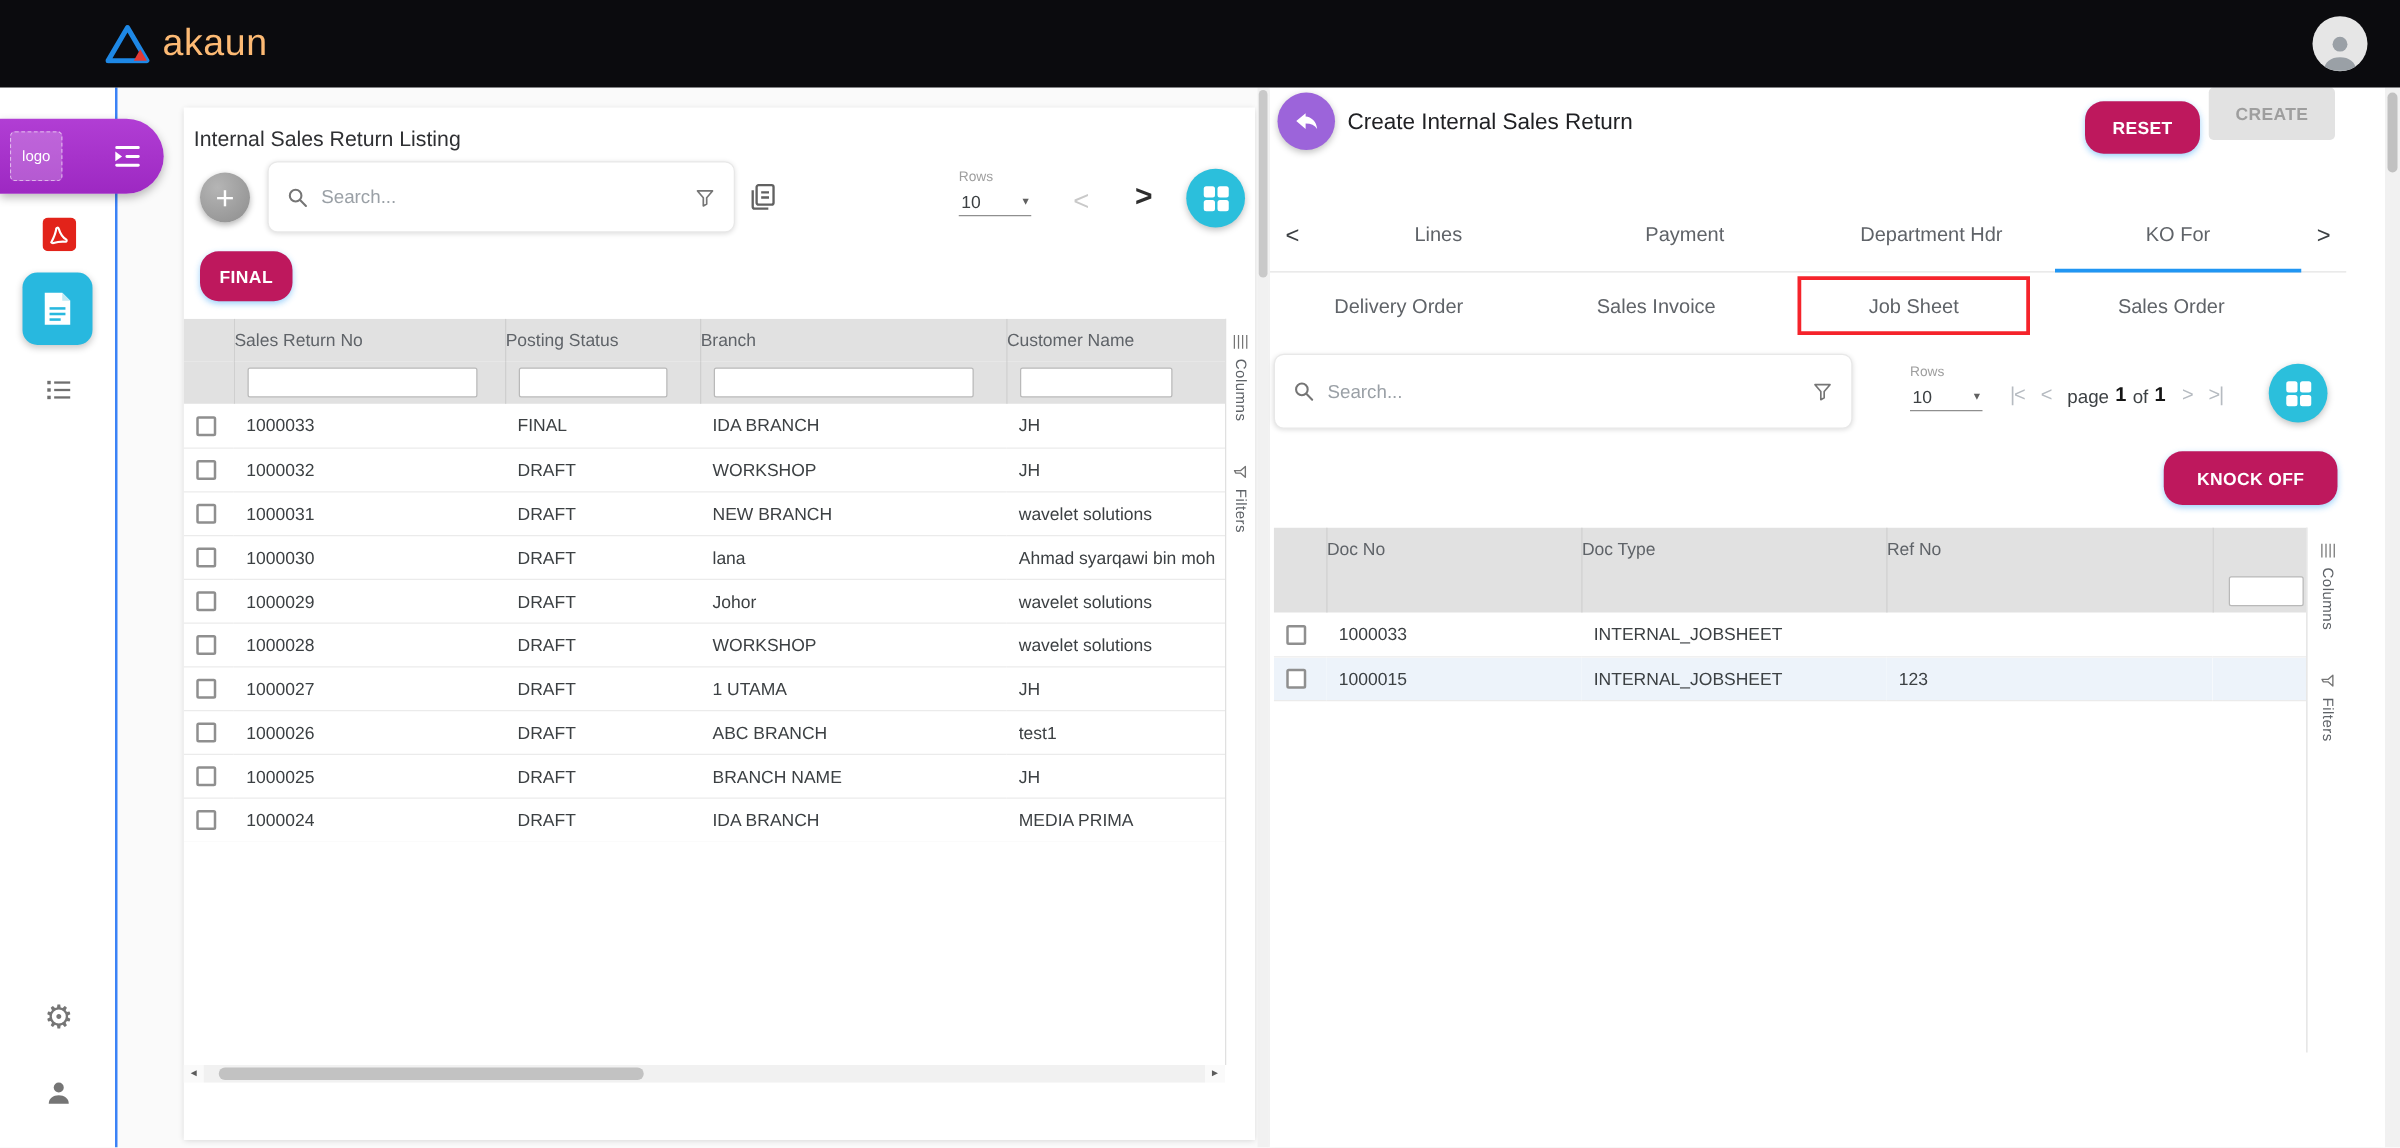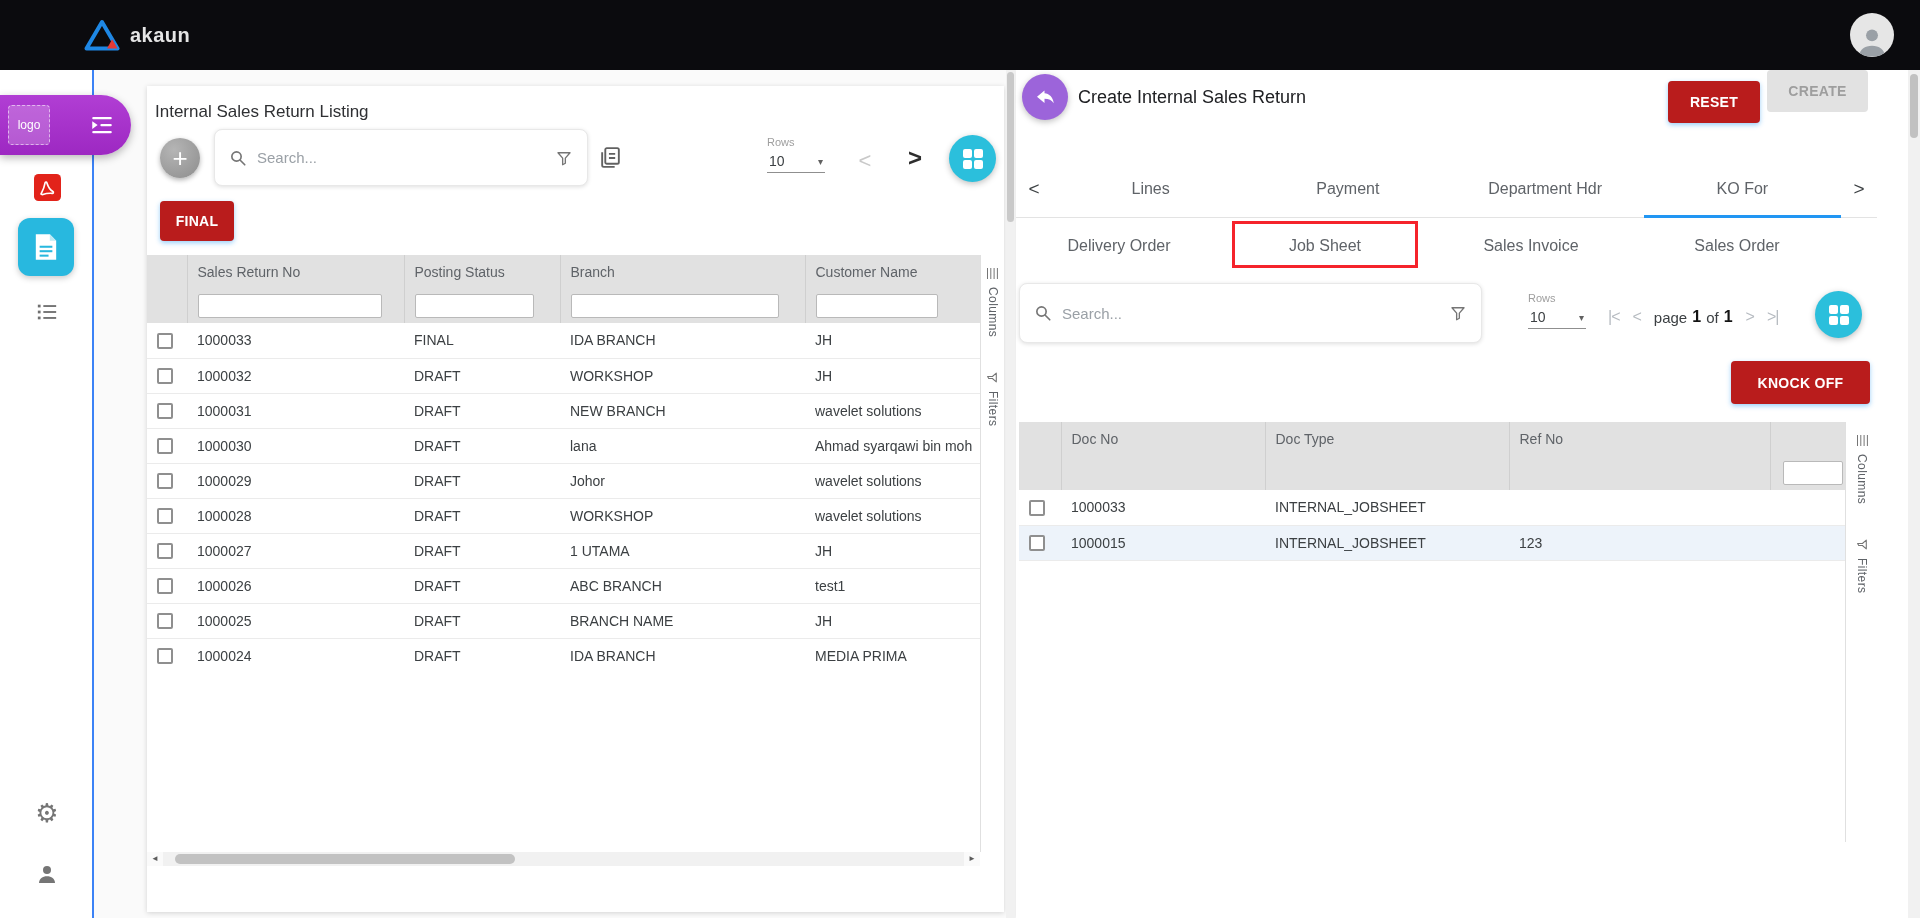--- a/index.html
+++ b/index.html
@@ -3,21 +3,21 @@
 <meta charset="utf-8">
 <title>akaun — Internal Sales Return</title>
 <style>
   *{margin:0;padding:0;box-sizing:border-box;}
   html,body{width:1920px;height:918px;}
   body{font-family:"Liberation Sans",sans-serif;background:#fafafa;overflow:hidden;position:relative;color:#3c4043;}
 
   
   .topbar{position:absolute;top:0;left:0;width:1920px;height:70px;background:#0b0b0e;display:flex;align-items:center;justify-content:space-between;padding:0 26px 0 84px;z-index:40;}
   .brand{display:flex;align-items:center;gap:10px;cursor:pointer;}
-  .brand-text{color:#e5e5e5;font-size:20px;font-weight:700;letter-spacing:.5px;}
+  .brand-text{color:#fdba74;font-size:30px;font-weight:400;letter-spacing:.5px;}
   .avatar{width:44px;height:44px;border-radius:50%;background:#e6e6e6;display:flex;align-items:flex-end;justify-content:center;overflow:hidden;cursor:pointer;}
 
   
   .sidebar{position:absolute;top:70px;left:0;width:94px;height:848px;background:#fff;border-right:2px solid #3b82f6;z-index:20;}
   .logo-pill{position:absolute;top:25px;left:0;width:131px;height:60px;background:linear-gradient(180deg,#b13ed4,#9d28c2);border-radius:0 30px 30px 0;display:flex;align-items:center;justify-content:space-between;padding:0 16px 0 8px;box-shadow:0 3px 8px rgba(0,0,0,.28);z-index:30;cursor:pointer;}
   .logo-broken{width:42px;height:40px;background:rgba(255,255,255,.22);border:1px dashed rgba(255,255,255,.55);border-radius:4px;color:#fff;font-size:12px;display:flex;align-items:center;justify-content:center;}
   .side-ico{position:absolute;left:0;width:94px;display:flex;justify-content:center;cursor:pointer;}
   .pdf-ico{top:104px;}
   .doc-btn{top:148px;left:18px;width:56px;height:58px;background:#28b8df;border-radius:12px;display:flex;align-items:center;justify-content:center;box-shadow:0 2px 6px rgba(0,0,0,.22);cursor:pointer;position:absolute;}
   .list-ico{top:232px;}
@@ -36,28 +36,28 @@
   .rows-select{display:flex;flex-direction:column;cursor:pointer;}
   .rows-label{font-size:11px;color:#9e9e9e;}
   .rows-val{display:flex;align-items:center;justify-content:space-between;width:58px;border-bottom:1px solid #8f8f8f;padding:5px 2px 3px 2px;font-size:14px;color:#3c4043;}
   .rows-caret{font-size:10px;color:#616161;}
   .lp-rows{position:absolute;left:620px;top:50px;}
   .pg-prev-l{position:absolute;left:704px;top:62px;width:28px;text-align:center;font-size:22px;color:#c9c9c9;cursor:pointer;}
   .pg-next-l{position:absolute;left:754px;top:58px;width:28px;text-align:center;font-size:24px;color:#2e2e2e;font-weight:700;cursor:pointer;}
   .grid-btn{width:47px;height:47px;border-radius:50%;background:#2bbfdc;display:flex;align-items:center;justify-content:center;box-shadow:0 2px 6px rgba(0,0,0,.25);cursor:pointer;}
   .lp-grid{position:absolute;left:802px;top:49px;}
   .btn{border:none;border-radius:4px;font-family:"Liberation Sans",sans-serif;font-weight:700;font-size:14px;letter-spacing:.3px;cursor:pointer;}
-  .btn-blue{background:#b91c1c;color:#fff;box-shadow:0 2px 5px rgba(33,150,243,.45);}
+  .btn-blue{background:#be185d;color:#fff;box-shadow:0 2px 5px rgba(33,150,243,.45);border-radius:15px;}
   .btn-grey{background:#e2e2e2;color:#9e9e9e;}
   .final-btn{position:absolute;left:13px;top:115px;width:74px;height:40px;}
 
   
   .table-wrap{position:absolute;overflow:hidden;}
   table.grid{border-collapse:collapse;table-layout:fixed;}
-  table.grid th{height:34px;background:#e1e1e1;color:#5f6368;font-weight:400;font-size:14px;text-align:left;padding-left:10px;border-right:1px solid #cfcfcf;}
+  table.grid th{height:34px;background:#e1e1e1;color:#5f6368;font-weight:400;font-size:14px;text-align:left;border-right:1px solid #cfcfcf;}
   table.grid tr.frow th{height:34px;padding:4px 10px;}
   table.grid th:last-child{border-right:none;}
   table.grid td{height:35px;font-size:14px;color:#3c4043;padding-left:10px;border-bottom:1px solid #ebebeb;white-space:nowrap;overflow:hidden;}
   .colfilter{height:24px;border:1px solid #b9b9b9;border-radius:2px;background:#fff;outline:none;padding:0 6px;font-size:13px;display:block;}
   .cb{display:inline-block;width:16px;height:16px;border:2px solid #8f8f8f;border-radius:2px;background:#fff;cursor:pointer;vertical-align:middle;}
   .cbcell{padding-left:12px;}
   .lp-table{left:0;top:169px;width:833px;height:418px;}
   .w1{width:184px;} .w2{width:119px;} .w3{width:208px;} .w4{width:122px;} .w5{width:60px;margin-left:2px;}
   .rp-table{left:3px;top:352px;width:826px;height:380px;}
   .rp-table tbody tr:nth-child(even){background:#edf3fa;}
@@ -390,26 +390,26 @@
         </div>
     </div>
     <span class="tab-scroll">&gt;</span>
   </div>
 
   <div class="subtabs">
     <div class="subtab">
         <span>Delivery Order</span>
       </div>
     <div class="subtab">
+        <span>Sales Invoice</span>
+      </div>
+    <div class="subtab">
       <span>Job Sheet</span>
       <i class="red-box"></i>
     </div>
-    <div class="subtab">
-        <span>Sales Invoice</span>
-      </div>
     <div class="subtab">
         <span>Sales Order</span>
       </div>
   </div>
 
   <div class="searchbox rp-search">
     <svg width="18" height="18" viewBox="0 0 24 24" fill="none" stroke="#757575" stroke-width="2.2">
       <circle cx="10" cy="10" r="6.2"></circle>
         <path d="M15 15l6 6" stroke-linecap="round"></path>
     </svg>

